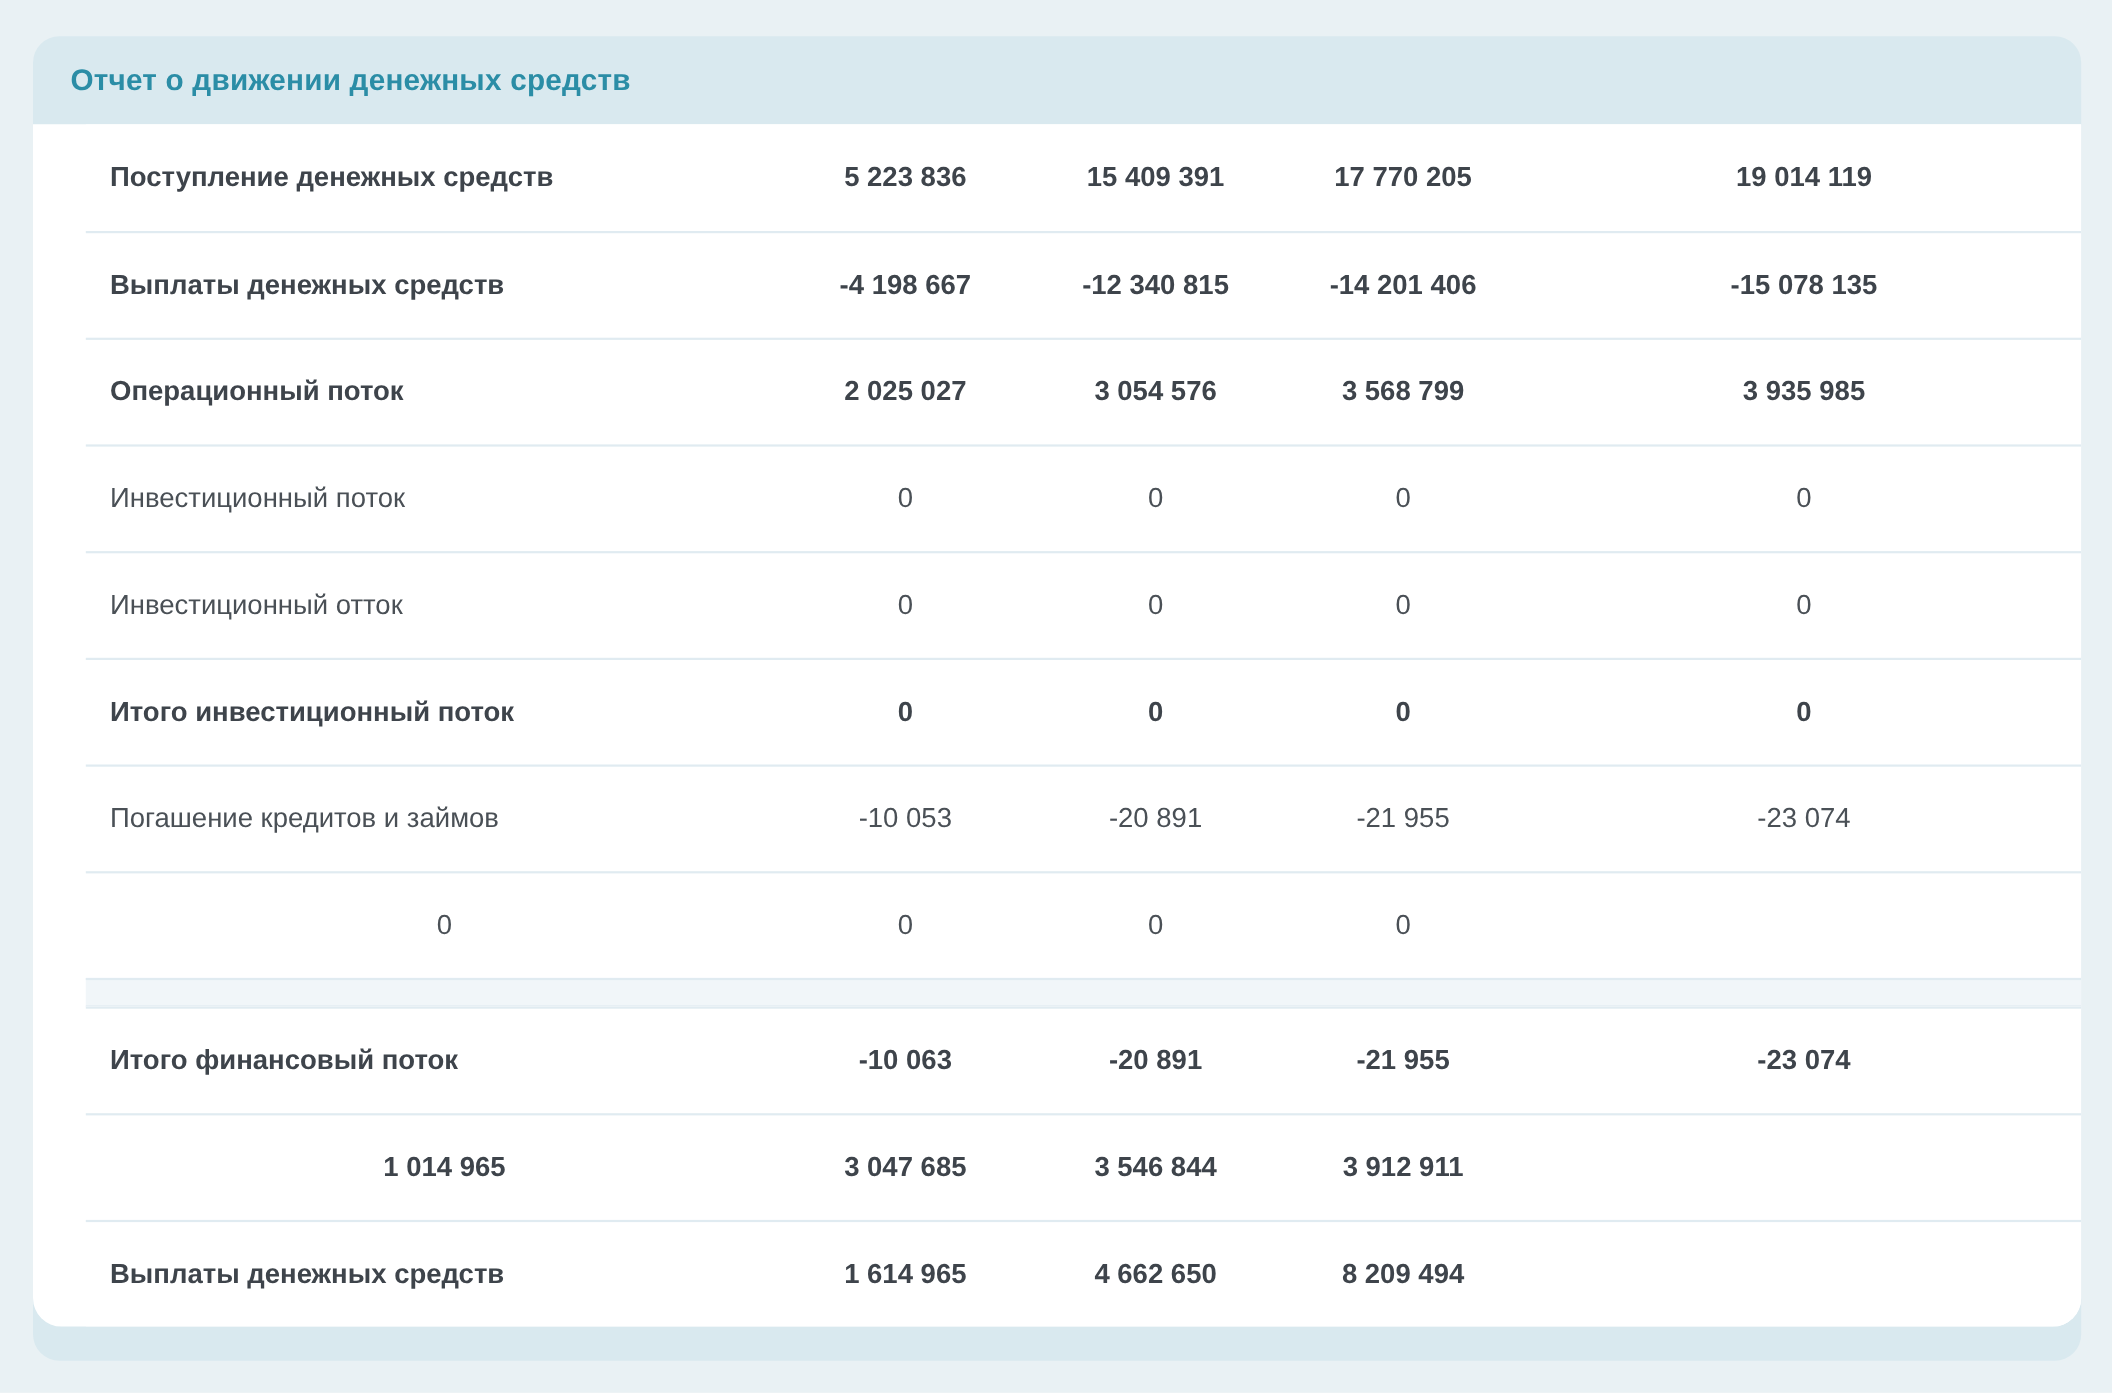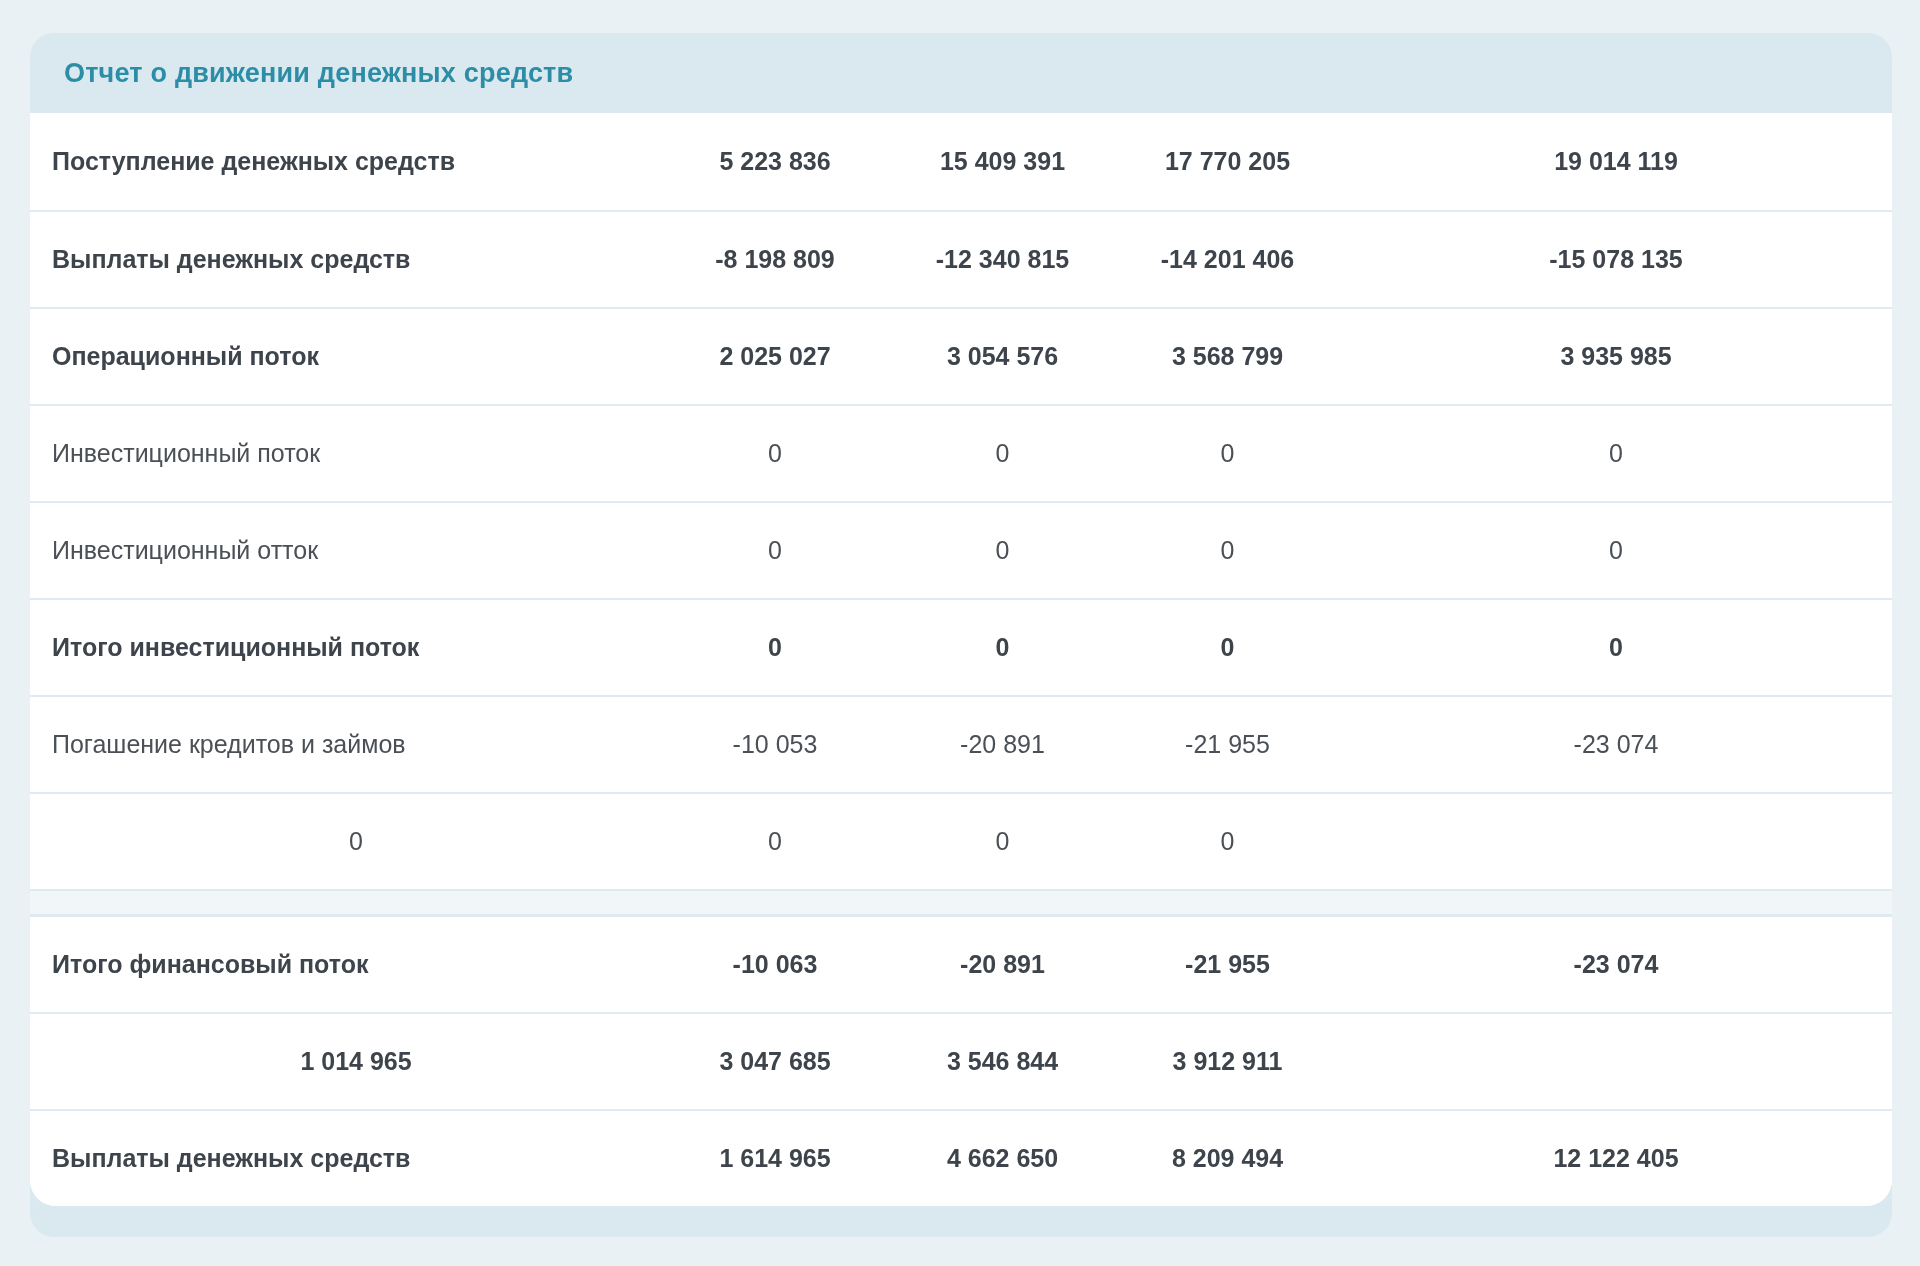--- a/index.html
+++ b/index.html
@@ -37,20 +37,21 @@
     display: grid;
     grid-template-columns: 608px 230px 225px 225px 1fr;
     align-items: center;
     height: 97px;
     padding-left: 22px;
     background: #ffffff;
     border-top: 2px solid #e0ebf1;
     color: #4a5056;
     font-size: 25px;
     font-weight: 400;
+    margin-left: 48px;
   }
   .row:first-child { border-top: none; }
   .row.bold {
     font-weight: 700;
     color: #3e444b;
   }
   .row.spacer {
     height: 26px;
     background: #f1f6f9;
     border-top: 2px solid #e0ebf1;
@@ -69,21 +70,21 @@
   <div class="table-wrap" id="table-body">
       <div class="row bold">
         <div class="cell-label">Поступление денежных средств</div>
         <div class="cell-value">5 223 836</div>
         <div class="cell-value">15 409 391</div>
         <div class="cell-value">17 770 205</div>
         <div class="cell-value">19 014 119</div>
       </div>
       <div class="row bold">
         <div class="cell-label">Выплаты денежных средств</div>
-        <div class="cell-value">-8 198 809</div>
+        <div class="cell-value">-4 198 667</div>
         <div class="cell-value">-12 340 815</div>
         <div class="cell-value">-14 201 406</div>
         <div class="cell-value">-15 078 135</div>
       </div>
       <div class="row bold">
         <div class="cell-label">Операционный поток</div>
         <div class="cell-value">2 025 027</div>
         <div class="cell-value">3 054 576</div>
         <div class="cell-value">3 568 799</div>
         <div class="cell-value">3 935 985</div>
@@ -134,16 +135,15 @@
         <div class="cell-value">1 014 965</div>
         <div class="cell-value">3 047 685</div>
         <div class="cell-value">3 546 844</div>
         <div class="cell-value">3 912 911</div>
       </div>
       <div class="row bold">
         <div class="cell-label">Выплаты денежных средств</div>
         <div class="cell-value">1 614 965</div>
         <div class="cell-value">4 662 650</div>
         <div class="cell-value">8 209 494</div>
-        <div class="cell-value">12 122 405</div>
       </div>
     </div>
 </div>
 
 </body></html>

